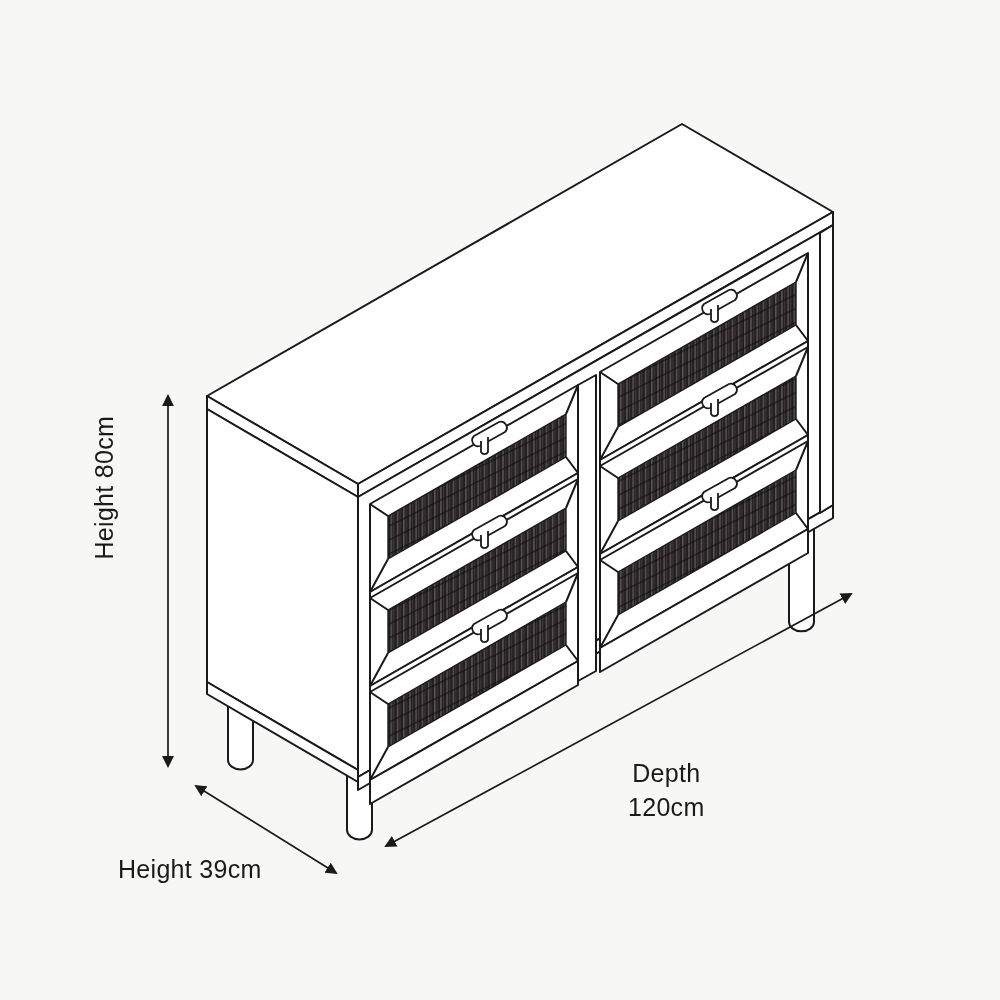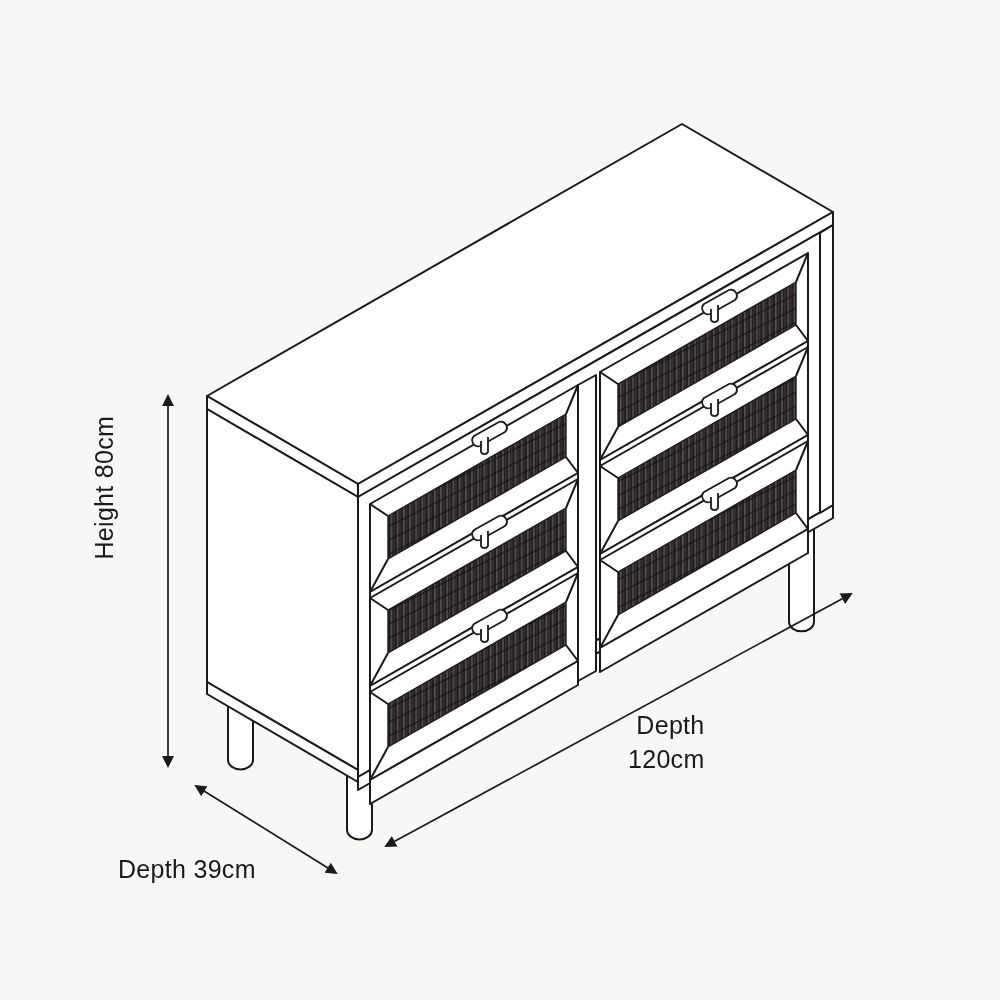--- a/index.html
+++ b/index.html
@@ -33,23 +33,23 @@
     transform-origin: center center;
     transform: rotate(-90deg);
     line-height: 31px;
   }
   #width-label {
     left: 118px;
     top: 855px;
   }
   #depth-label {
     left: 628px;
-    top: 708px;
+    top: 756px;
     line-height: 34px;
-    text-align: right;
+    text-align: center;
   }
   .dl-line { display: block; }
 </style>
 </head>
 <body>
 
 <div id="canvas">
 
   <svg width="1000" height="1000" viewBox="0 0 1000 1000">
     <defs>
@@ -182,20 +182,20 @@
 
     <g stroke="#1a1a1a" stroke-width="1.7" fill="none">
       <line x1="168" y1="766" x2="168" y2="396" marker-start="url(#arrowStart)" marker-end="url(#arrowEnd)"></line>
       <line x1="196" y1="786" x2="336" y2="873" marker-start="url(#arrowStart)" marker-end="url(#arrowEnd)"></line>
       <line x1="386" y1="846" x2="851" y2="594" marker-start="url(#arrowStart)" marker-end="url(#arrowEnd)"></line>
     </g>
   </svg>
 
   <div class="dim-label" id="height-label">Height 80cm</div>
 
-  <div class="dim-label" id="width-label">Depth 39cm</div>
+  <div class="dim-label" id="width-label">Height 39cm</div>
 
   <div class="dim-label" id="depth-label">
     <span class="dl-line">Depth</span>
     <span class="dl-line">120cm</span>
   </div>
 
 </div>
 
 </body></html>

